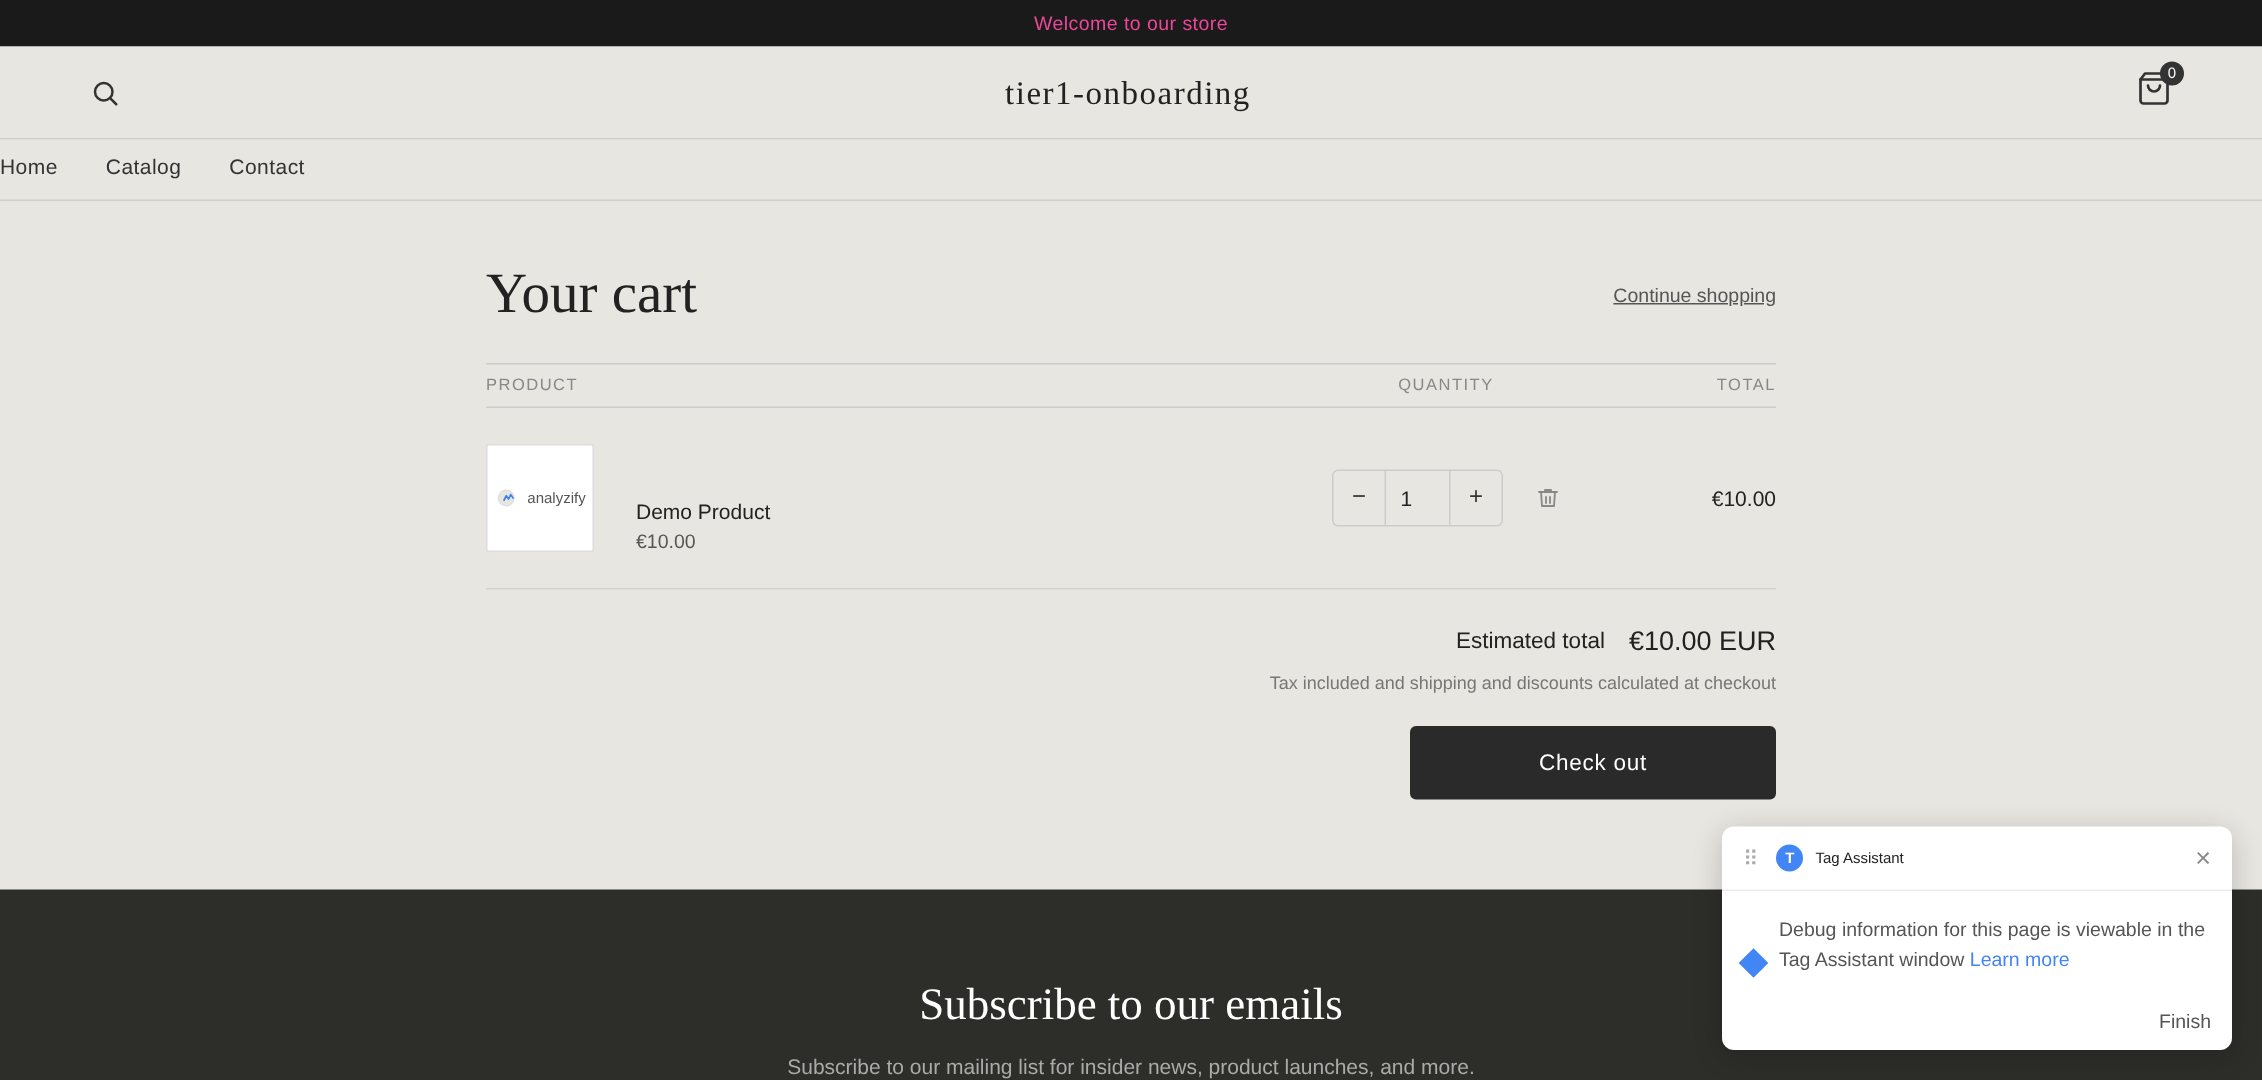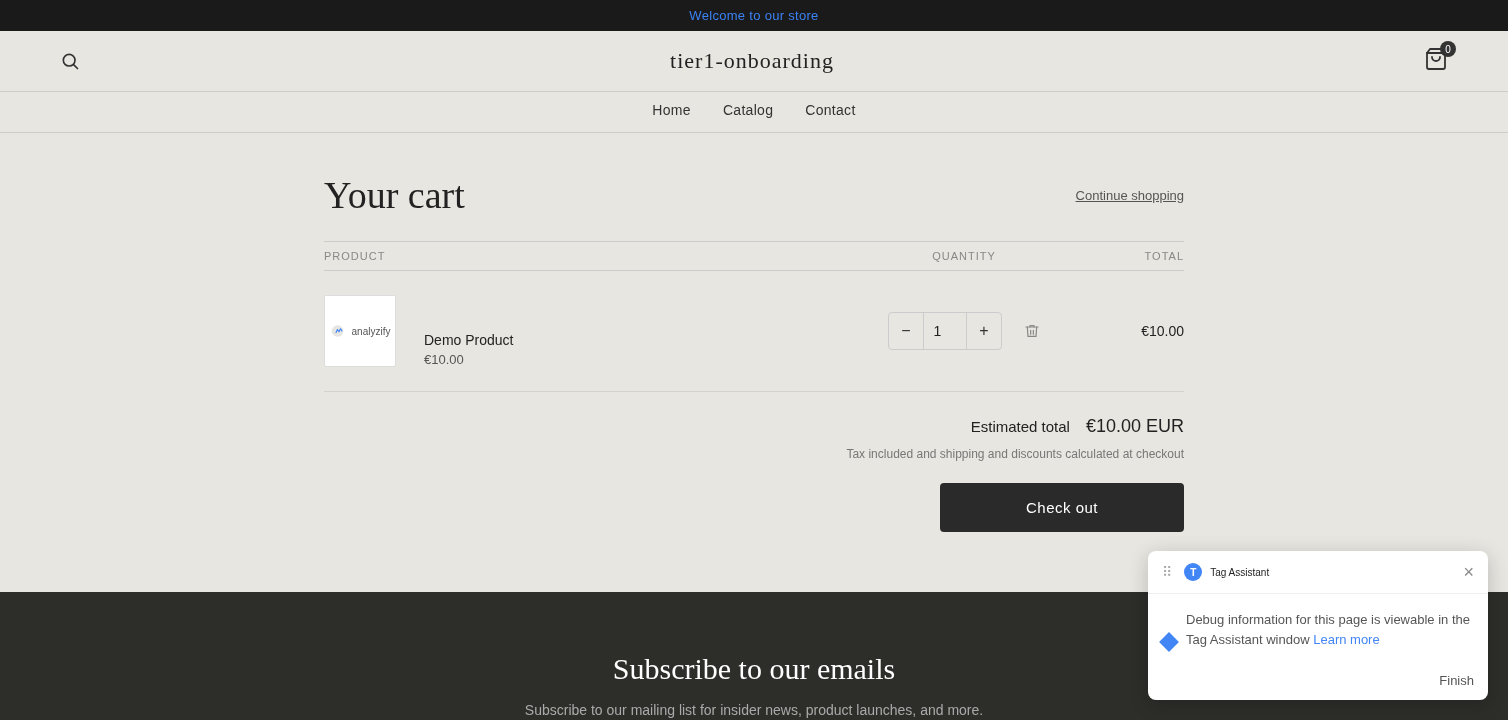--- a/index.html
+++ b/index.html
@@ -1,21 +1,21 @@
 <!DOCTYPE html>
 <html><head>
   <meta charset="utf-8">
   <style>
     * { box-sizing: border-box; margin: 0; padding: 0; }
     body { font-family: -apple-system, BlinkMacSystemFont, 'Segoe UI', sans-serif; background: #e8e6e1; color: #333; }
 
     
     .top-banner {
       background: #1a1a1a;
-      color: #3b82f6;
+      color: #ec4899;
       text-align: center;
       padding: 8px;
       font-size: 13px;
       letter-spacing: 0.3px;
     }
 
     
     .header {
       background: #e8e6e1;
       padding: 16px 60px;
@@ -32,21 +32,20 @@
       letter-spacing: 1px;
       color: #222;
       font-family: Georgia, serif;
     }
     .header-right { display: flex; align-items: center; gap: 16px; }
 
     
     .nav {
       background: #e8e6e1;
       display: flex;
-      justify-content: center;
       gap: 32px;
       padding: 10px 0 14px;
       border-bottom: 1px solid #d0cdc8;
     }
     .nav a {
       text-decoration: none;
       color: #333;
       font-size: 14px;
       letter-spacing: 0.3px;
     }

